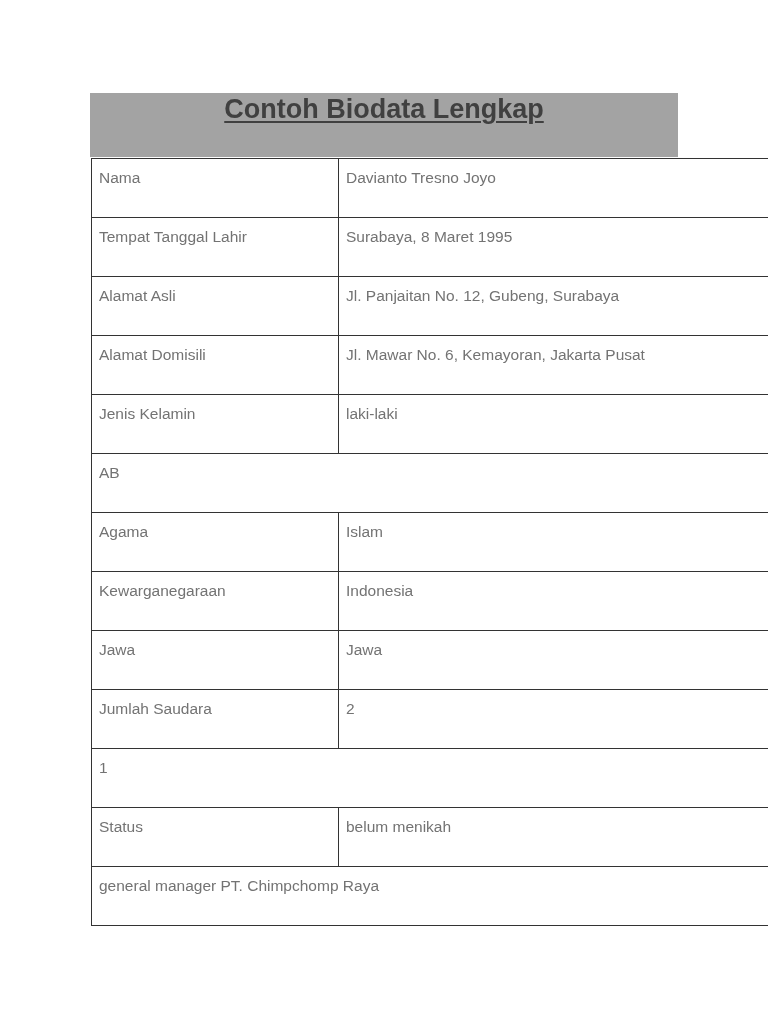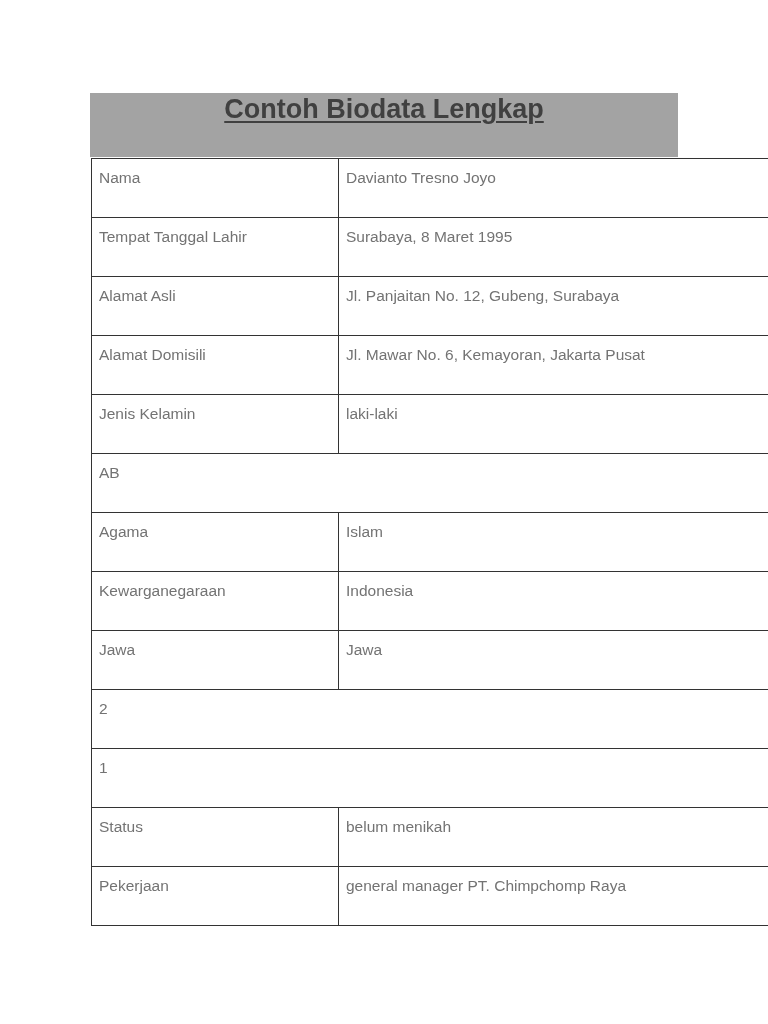--- a/index.html
+++ b/index.html
@@ -70,26 +70,26 @@
   </div>
   <div class="row">
     <div class="cell label">Kewarganegaraan</div>
     <div class="cell value">Indonesia</div>
   </div>
   <div class="row">
     <div class="cell label">Jawa</div>
     <div class="cell value">Jawa</div>
   </div>
   <div class="row">
+    <div class="cell label">Jumlah Saudara</div>
     <div class="cell value">2</div>
   </div>
   <div class="row">
     <div class="cell value">1</div>
   </div>
   <div class="row">
     <div class="cell label">Status</div>
     <div class="cell value">belum menikah</div>
   </div>
   <div class="row">
-    <div class="cell label">Pekerjaan</div>
     <div class="cell value">general manager PT. Chimpchomp Raya</div>
   </div>
 </div>
 
 </body></html>

